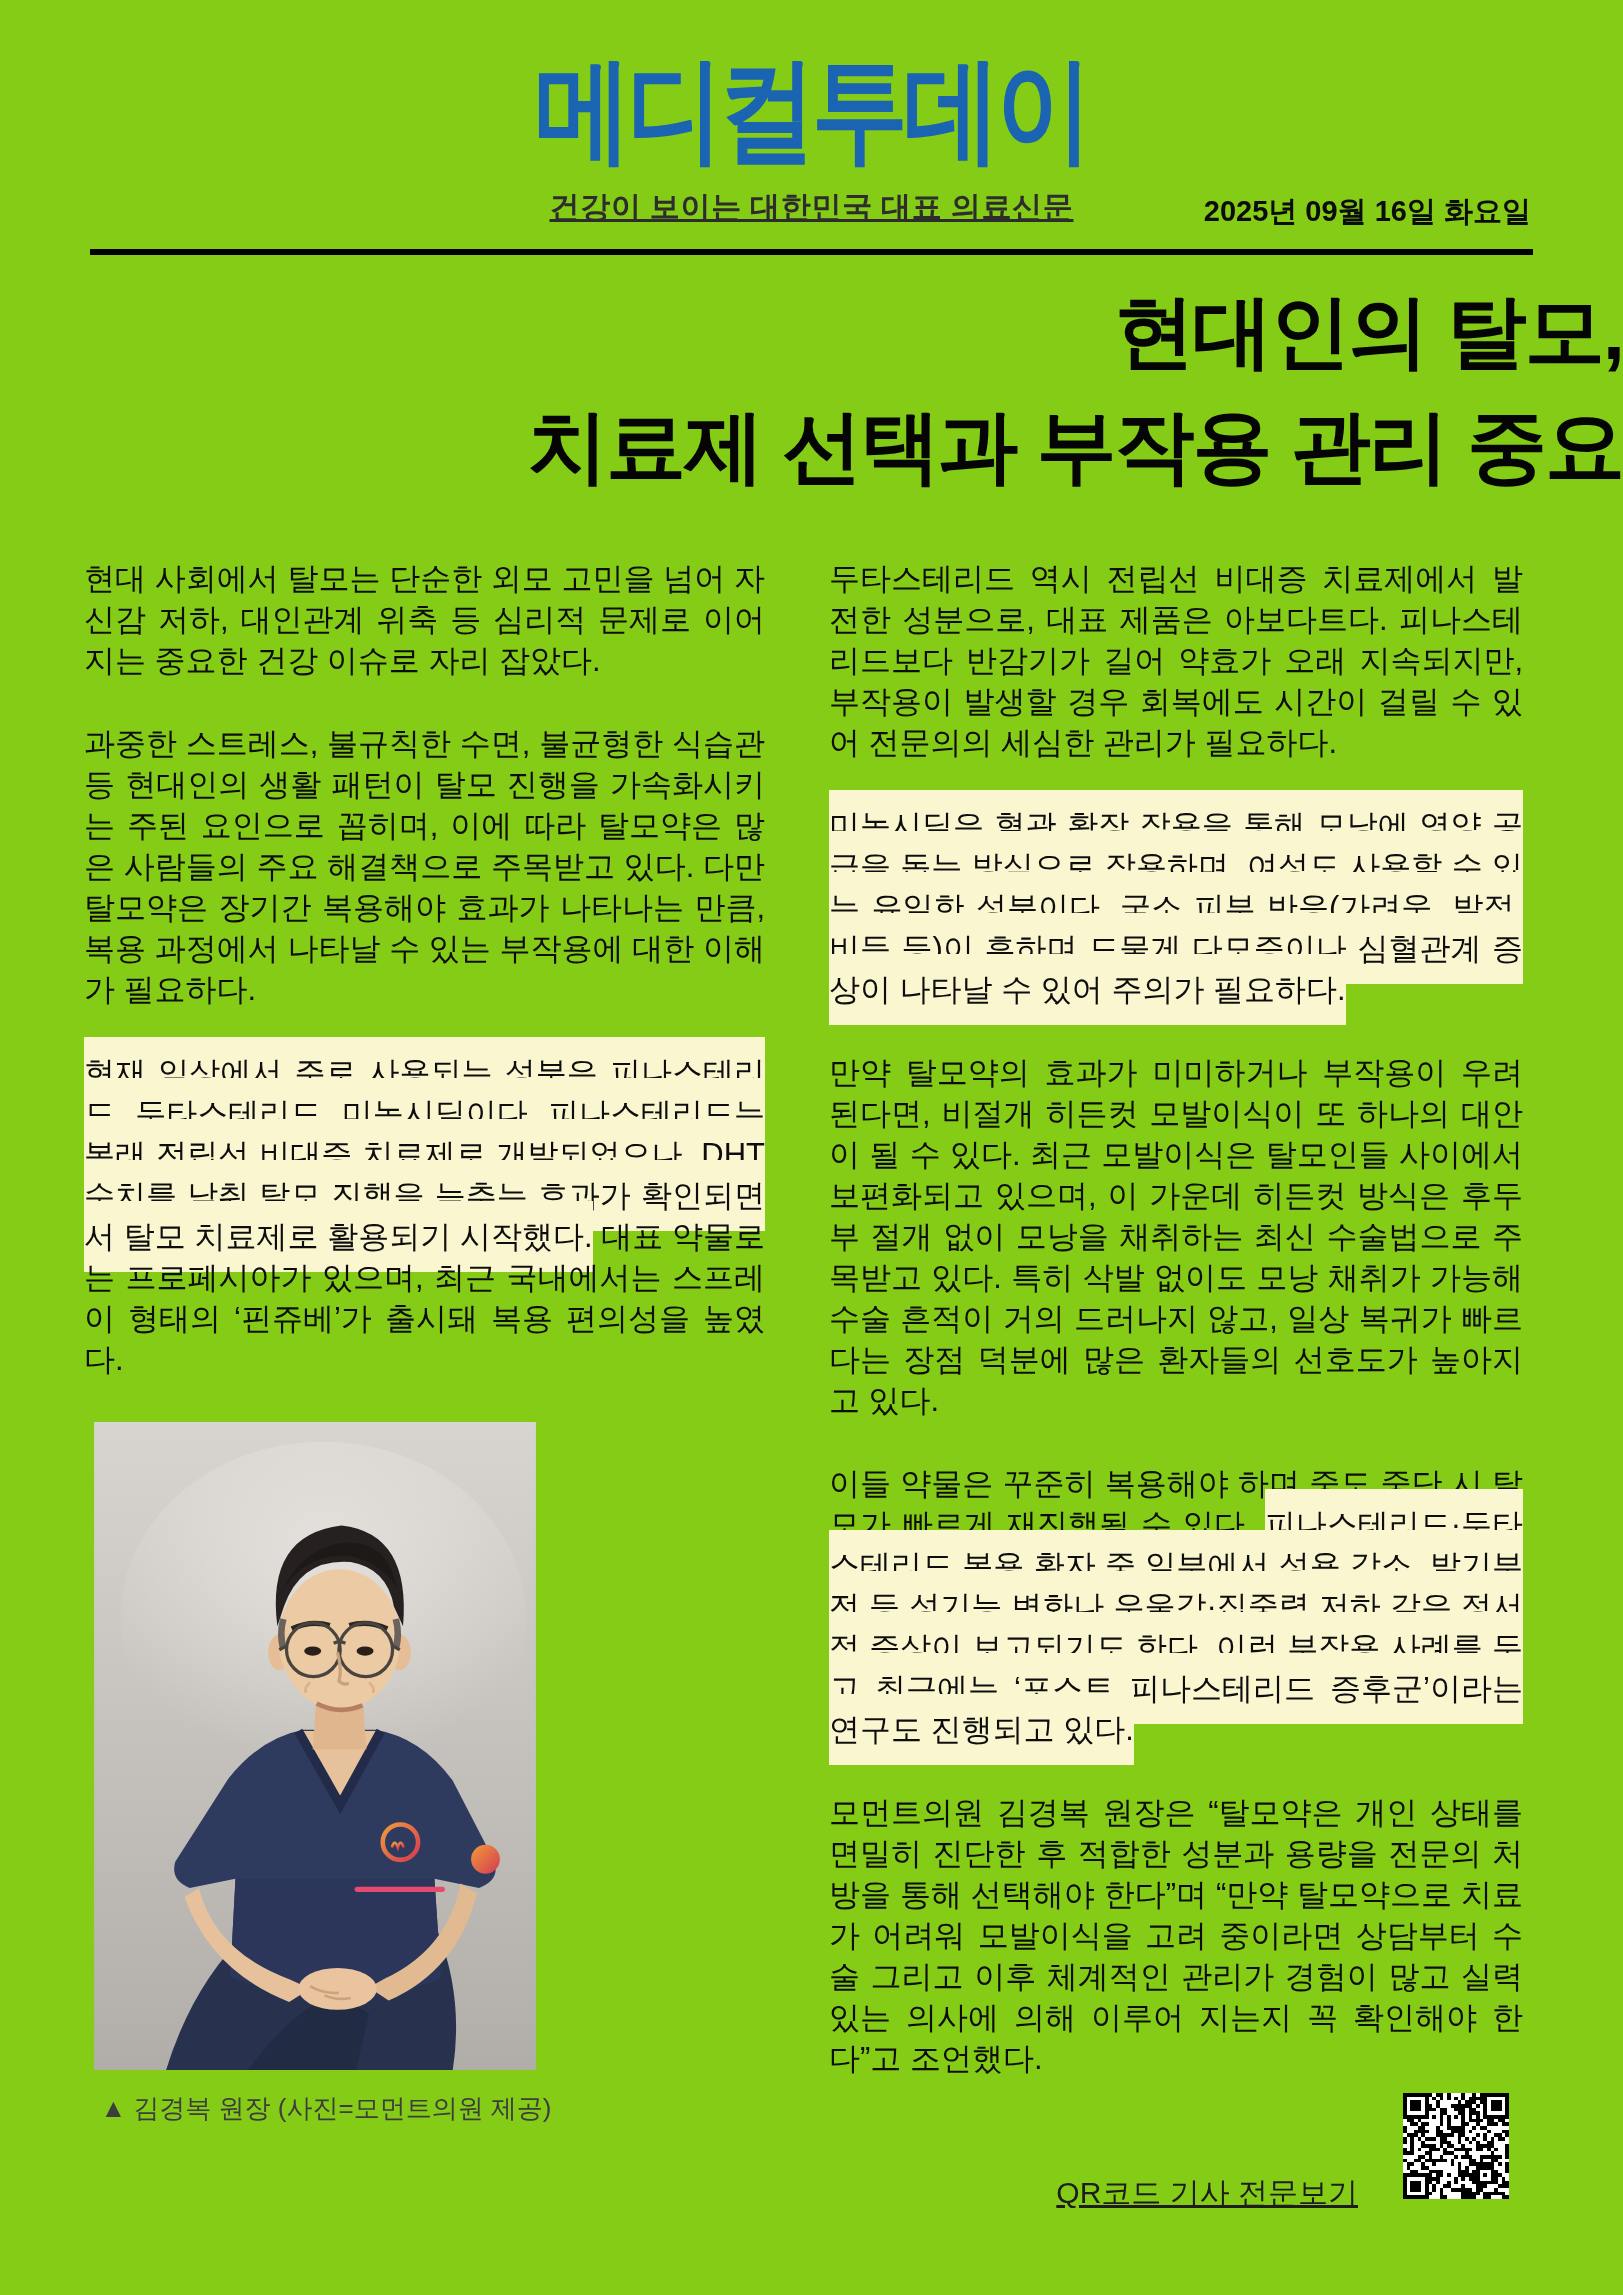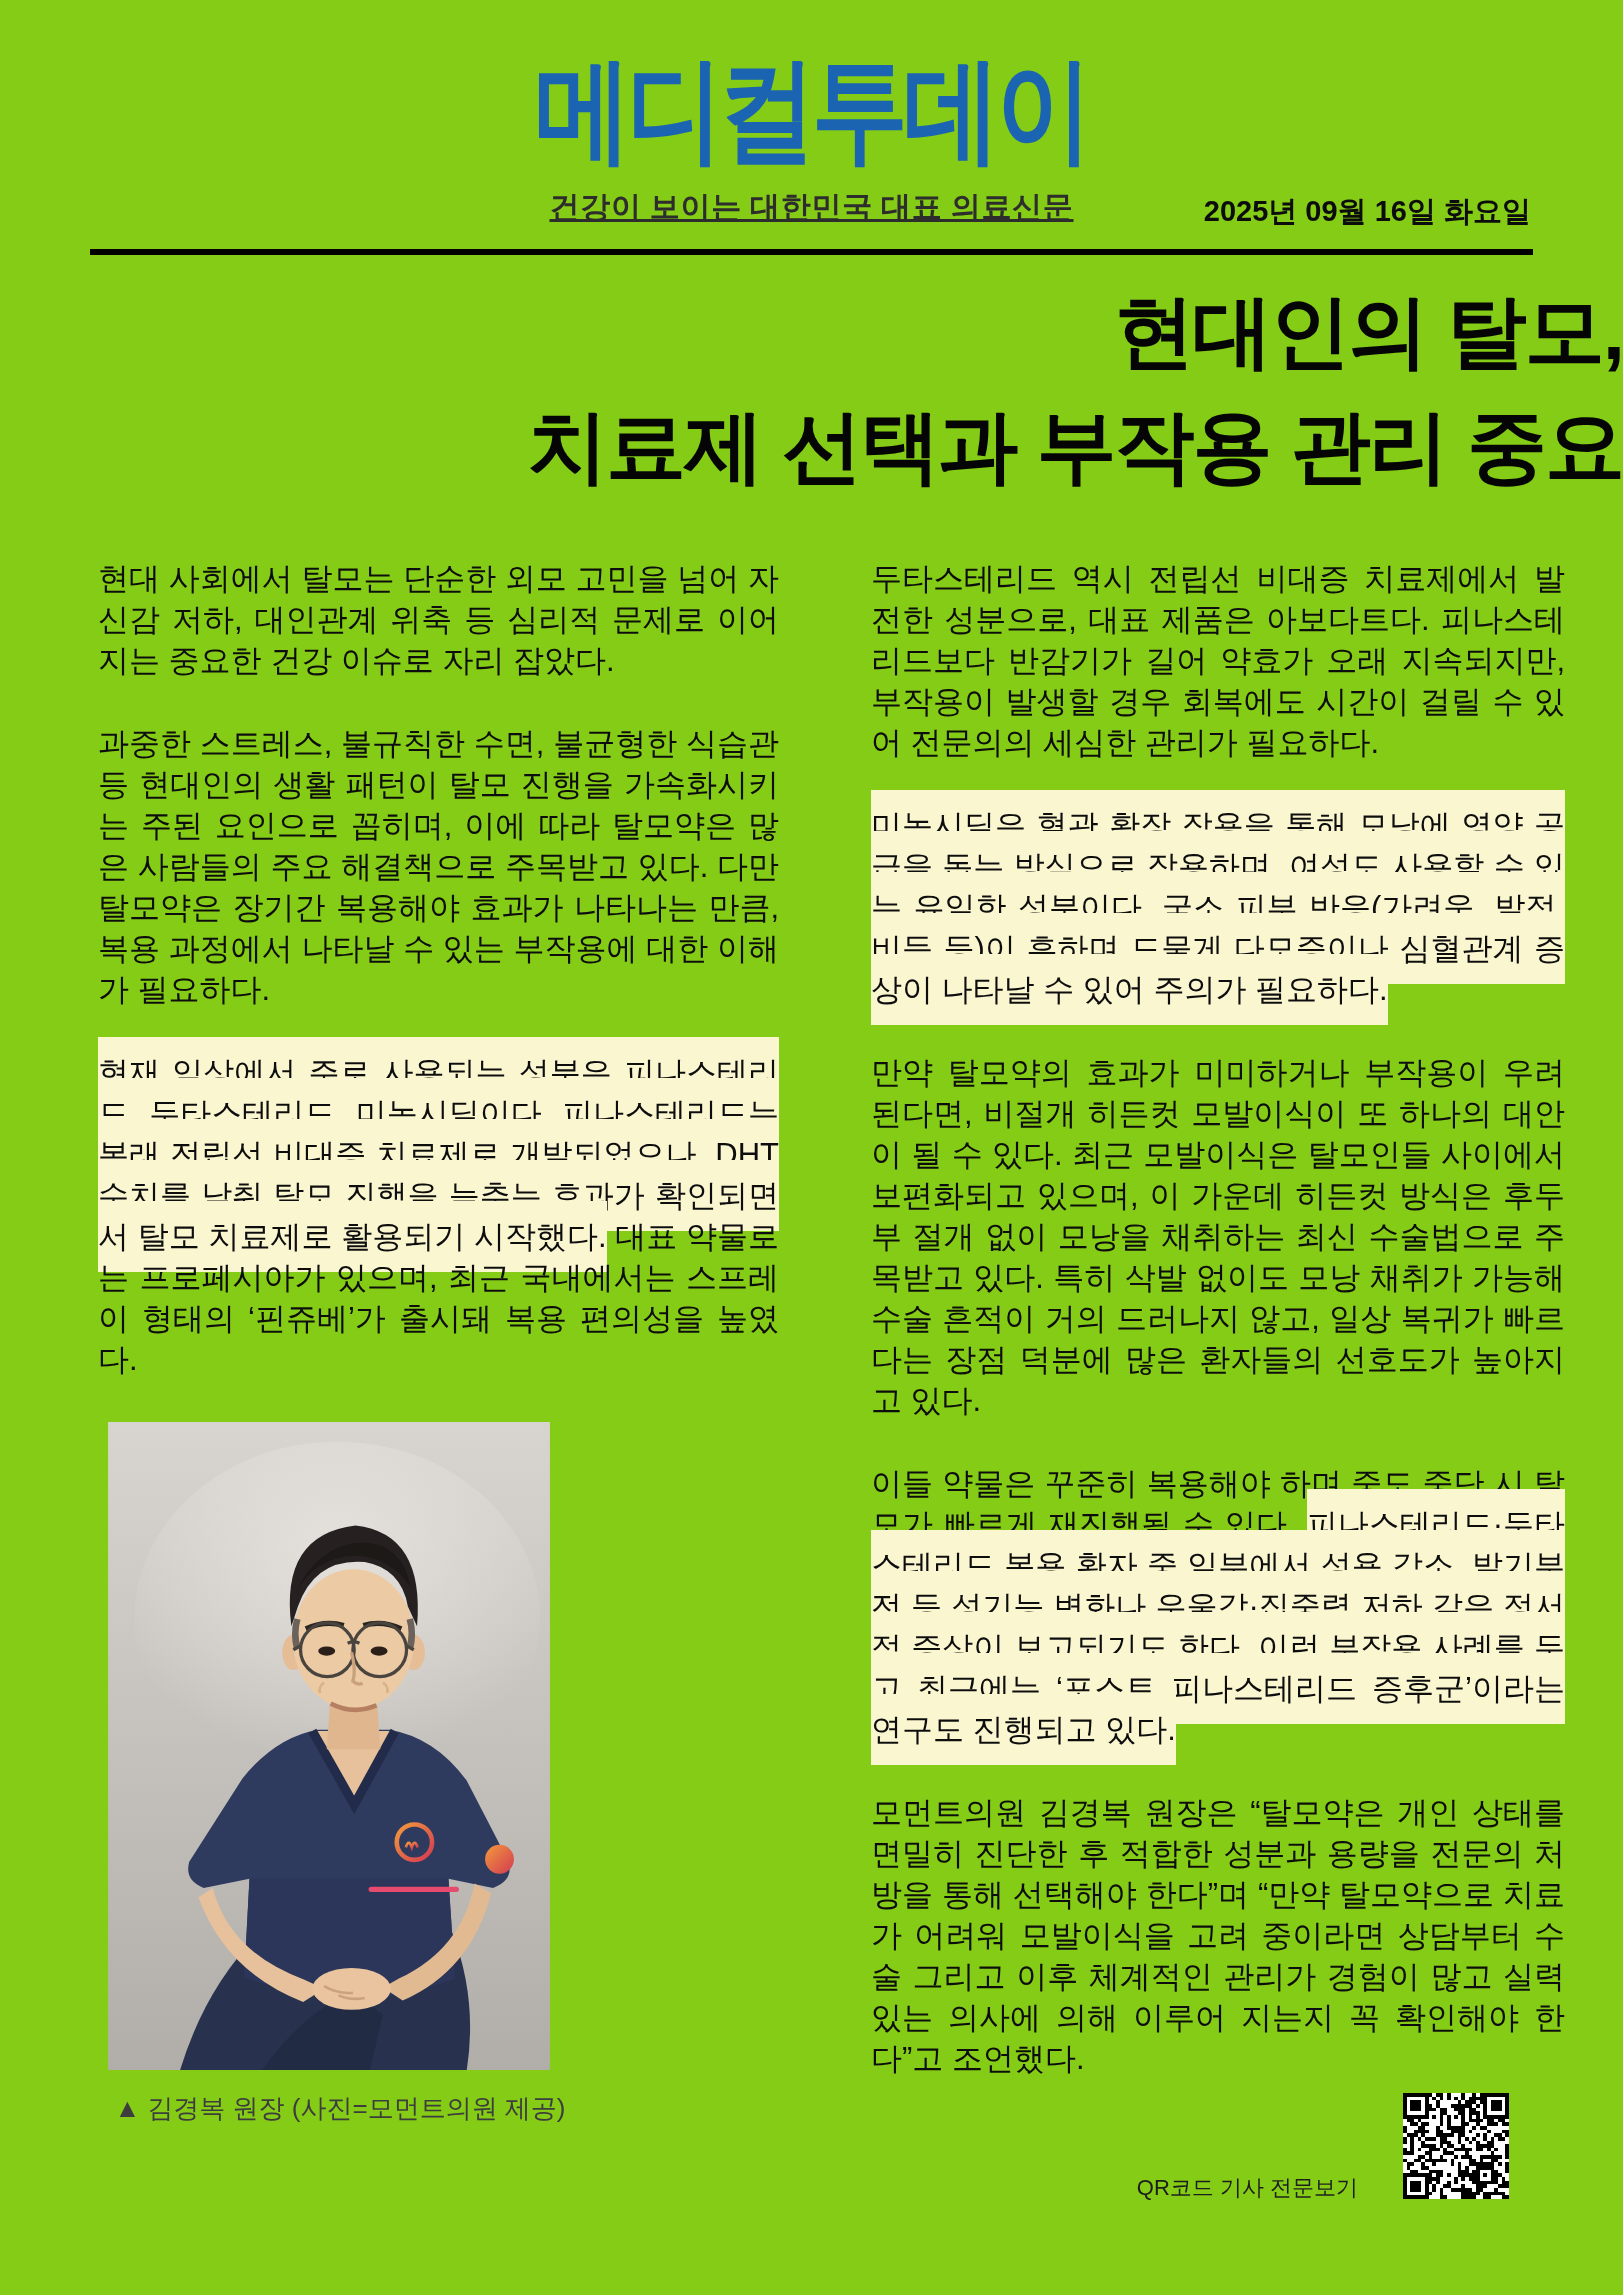--- a/index.html
+++ b/index.html
@@ -14,36 +14,36 @@
         font-family:"Liberation Serif","DejaVu Serif",serif;
         font-size:30px;font-weight:700;color:#2d2d2d;letter-spacing:0.7px;text-decoration:underline;}
   .dateline{position:absolute;top:192px;right:92px;font-size:29px;font-weight:800;color:#0c0c0c;}
   .rule{position:absolute;top:249px;left:90px;right:90px;height:5.9px;background:#000;}
 
   
   .headline{position:absolute;top:274px;left:0;width:100%;text-align:right;
         font-size:80px;line-height:115px;font-weight:900;color:#050505;letter-spacing:-2px;}
 
   
-  .columns{position:absolute;top:558px;left:98px;width:1437px;display:flex;gap:92px;}
+  .columns{position:absolute;top:558px;left:84px;width:1437px;display:flex;gap:64px;}
   .col{flex:none;}
   .col-left{width:681px;}
   .col-right{width:694px;}
   .col p.body{margin:0 0 42px;font-size:31px;line-height:41px;text-align:justify;color:#0d0d0d;}
   .hl{background:#faf6d0;padding:18px 0;box-decoration-break:clone;-webkit-box-decoration-break:clone;}
 
   
   figure.photo{margin:41px 0 0 9.8px;width:442px;height:648px;}
   figure.photo svg{display:block;}
   figcaption{margin:21px 0 0 16.4px;font-size:26px;color:#3d3d3d;letter-spacing:0;}
 
   .byline{margin-top:11.8px;font-size:25px;color:#141414;}
 
   
-  .qr-label{position:absolute;top:2173px;right:265px;font-size:22px;color:#1d1d1d;}
+  .qr-label{position:absolute;top:2173px;right:265px;font-size:30px;color:#1d1d1d;text-decoration:underline;}
   .qr-box{position:absolute;left:1403px;top:2093px;width:106px;height:106px;}
   .qr-box svg{display:block;width:106px;height:106px;shape-rendering:crispEdges;}
 </style>
 </head>
 <body>
 
 <div class="page">
 
   <header>
     <div class="logo">메디컬투데이</div>

